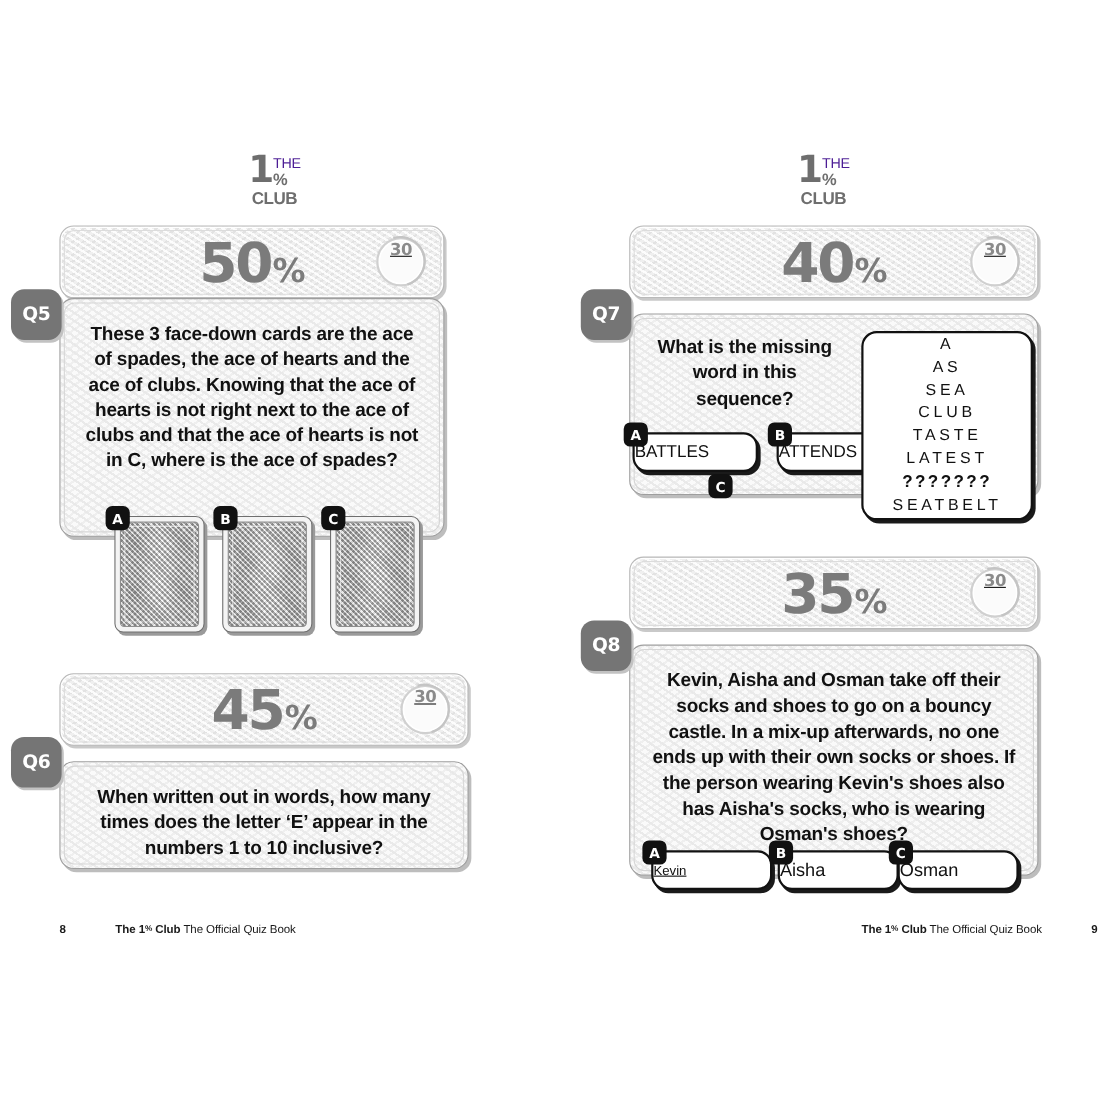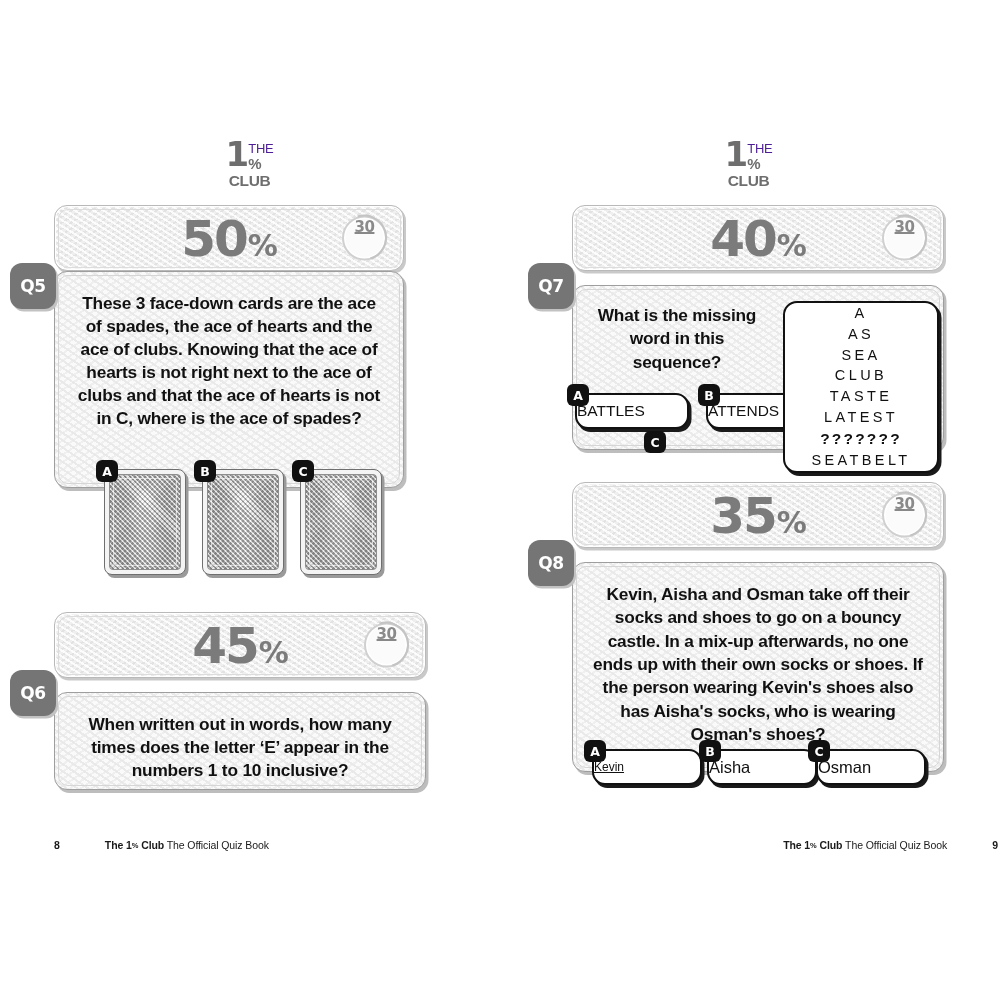--- a/index.html
+++ b/index.html
@@ -360,21 +360,21 @@
       </div>
       <div class="opt" style="left:134px;top:188px;width:110px;height:32px;">
         <span class="opt-label" style="font-size:15.5px;">ATTENDS</span>
       </div>
 
       <div class="optbadge" style="left:72px;top:226px;">
         <span>C</span>
       </div>
     </div>
 
-    <div class="qblock" style="left:73px;top:482px;width:372px;">
+    <div class="qblock" style="left:73px;top:506px;width:372px;">
 
       <div class="qhead tex">
         <div class="pct">
           <span class="pct-num">35</span>
           <span class="pct-sym">%</span>
         </div>
         <div class="timer">
           <span>30</span>
         </div>
       </div>

